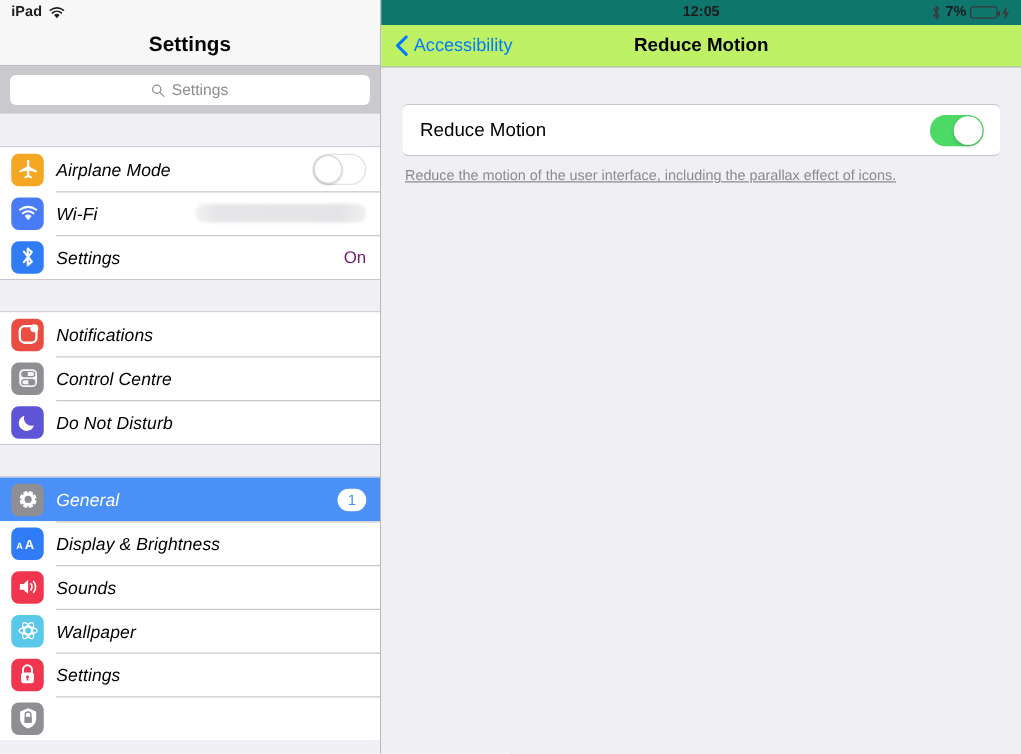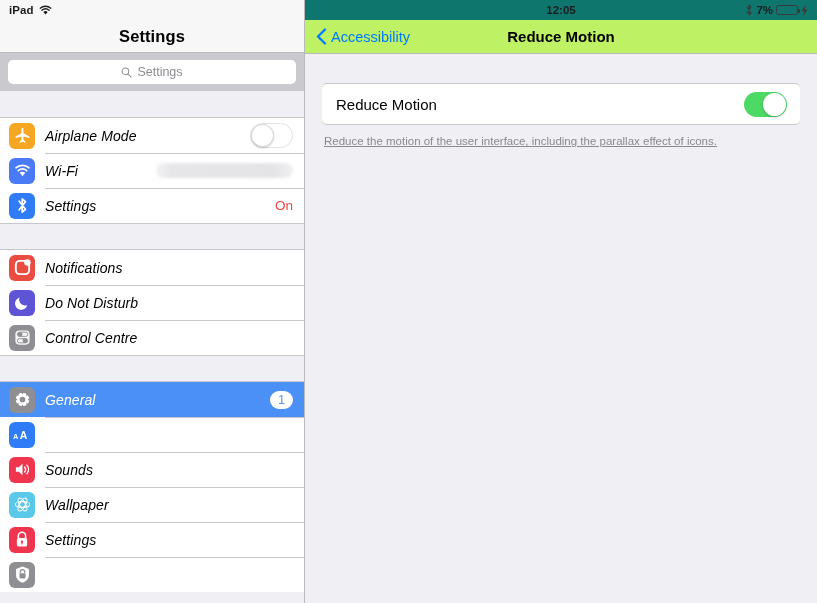--- a/index.html
+++ b/index.html
@@ -66,21 +66,21 @@
   .row.selected .row-label { color: #ffffff; }
 
   .icon {
     width: 26px; height: 26px; border-radius: 6px;
     flex: 0 0 26px; margin-right: 10px;
     display: flex; align-items: center; justify-content: center;
     color: #fff; overflow: hidden;
   }
   .icon svg { display: block; }
   .row-label { font-size: 14px; color: #000; flex: 1; letter-spacing: .1px; font-style: italic; }
-  .row-value { font-size: 13.5px; color: #ef4444; }
+  .row-value { font-size: 13.5px; color: #701a75; }
 
   .blur-bar {
     width: 137px; height: 15px; border-radius: 8px;
     background: linear-gradient(90deg,#f2f2f4 0%,#e6e6e9 12%,#e4e4e7 85%,#f0f0f2 100%);
     filter: blur(1.4px);
   }
 
   .badge {
     min-width: 23px; height: 18px; border-radius: 9px;
     background: #ffffff; color: #4a90f7;
@@ -228,38 +228,38 @@
           <div class="row">
             <span class="icon" style="background: rgb(235, 76, 66);">
               <svg width="19" height="19" viewBox="0 0 20 20">
                 <rect x="3" y="3" width="14" height="14" rx="4.2" stroke="#fff" stroke-width="2" fill="none"></rect>
                 <circle cx="15.2" cy="4.8" r="3.4" fill="#fff"></circle>
               </svg>
             </span>
             <span class="row-label">Notifications</span>
           </div>
           <div class="row">
-            <span class="icon" style="background: rgb(93, 85, 214);">
-              <svg width="18" height="18" viewBox="0 0 20 20">
-                <path d="M15.8 12.4A6.6 6.6 0 0 1 7.3 3.9a6.9 6.9 0 1 0 8.5 8.5z" fill="#fff"></path>
-              </svg>
-            </span>
-            <span class="row-label">Do Not Disturb</span>
-          </div>
-          <div class="row">
             <span class="icon" style="background: rgb(142, 142, 147);">
               <svg width="19" height="19" viewBox="0 0 20 20">
                 <rect x="2.5" y="2.5" width="15" height="15" rx="4" fill="#fff" opacity=".92"></rect>
                 <circle cx="7.4" cy="6.6" r="2.5" fill="#8e8e93"></circle>
                 <circle cx="12.6" cy="13.4" r="2.5" fill="#8e8e93"></circle>
                 <rect x="4.6" y="4.4" width="11" height="4.4" rx="2.2" fill="none" stroke="#8e8e93" stroke-width="1"></rect>
                 <rect x="4.6" y="11.2" width="11" height="4.4" rx="2.2" fill="none" stroke="#8e8e93" stroke-width="1"></rect>
               </svg>
             </span>
             <span class="row-label">Control Centre</span>
+          </div>
+          <div class="row">
+            <span class="icon" style="background: rgb(93, 85, 214);">
+              <svg width="18" height="18" viewBox="0 0 20 20">
+                <path d="M15.8 12.4A6.6 6.6 0 0 1 7.3 3.9a6.9 6.9 0 1 0 8.5 8.5z" fill="#fff"></path>
+              </svg>
+            </span>
+            <span class="row-label">Do Not Disturb</span>
           </div>
         </div>
         <div class="gap"></div>
         <div class="group">
           <div class="row selected">
             <span class="icon" style="background: rgb(142, 142, 147);">
               <svg width="19" height="19" viewBox="0 0 20 20">
                 <g fill="#fff">
                   <circle cx="10" cy="10" r="7.2"></circle>
                 </g>
@@ -279,20 +279,21 @@
             <span class="row-label">General</span>
             <span class="badge">1</span>
           </div>
           <div class="row">
             <span class="icon" style="background: rgb(47, 124, 246);">
               <svg width="20" height="16" viewBox="0 0 22 16">
                 <text x="1" y="12.5" font-family="Liberation Sans, sans-serif" font-size="8" font-weight="bold" fill="#fff">A</text>
                 <text x="8.5" y="12.5" font-family="Liberation Sans, sans-serif" font-size="11.5" font-weight="bold" fill="#fff">A</text>
               </svg>
             </span>
+            <span class="row-label">Display &amp; Brightness</span>
           </div>
           <div class="row">
             <span class="icon" style="background: rgb(240, 54, 79);">
               <svg width="19" height="17" viewBox="0 0 20 18">
                 <path d="M3 6.6h3.1L10 3v12L6.1 11.4H3z" fill="#fff"></path>
                 <path d="M12.3 6.4a4.2 4.2 0 0 1 0 5.2" stroke="#fff" stroke-width="1.4" fill="none" stroke-linecap="round"></path>
                 <path d="M14.6 4.4a7 7 0 0 1 0 9.2" stroke="#fff" stroke-width="1.4" fill="none" stroke-linecap="round"></path>
               </svg>
             </span>
             <span class="row-label">Sounds</span>

